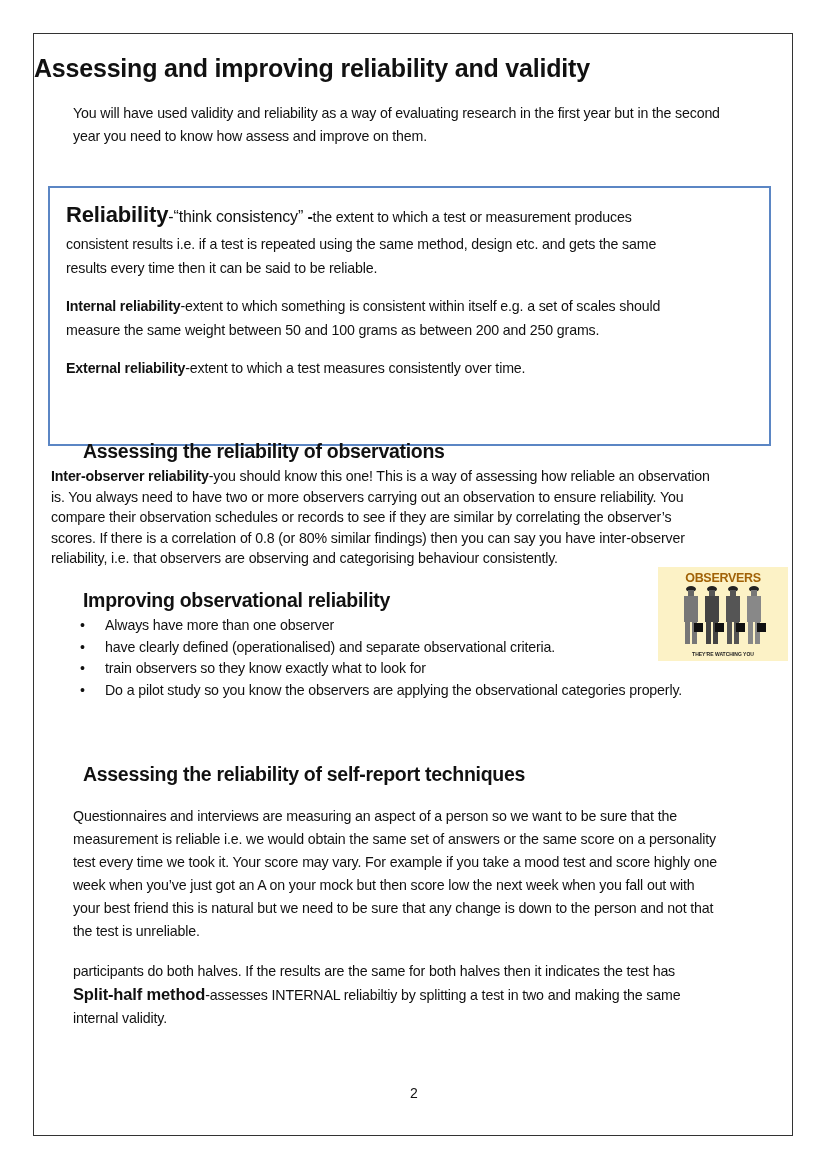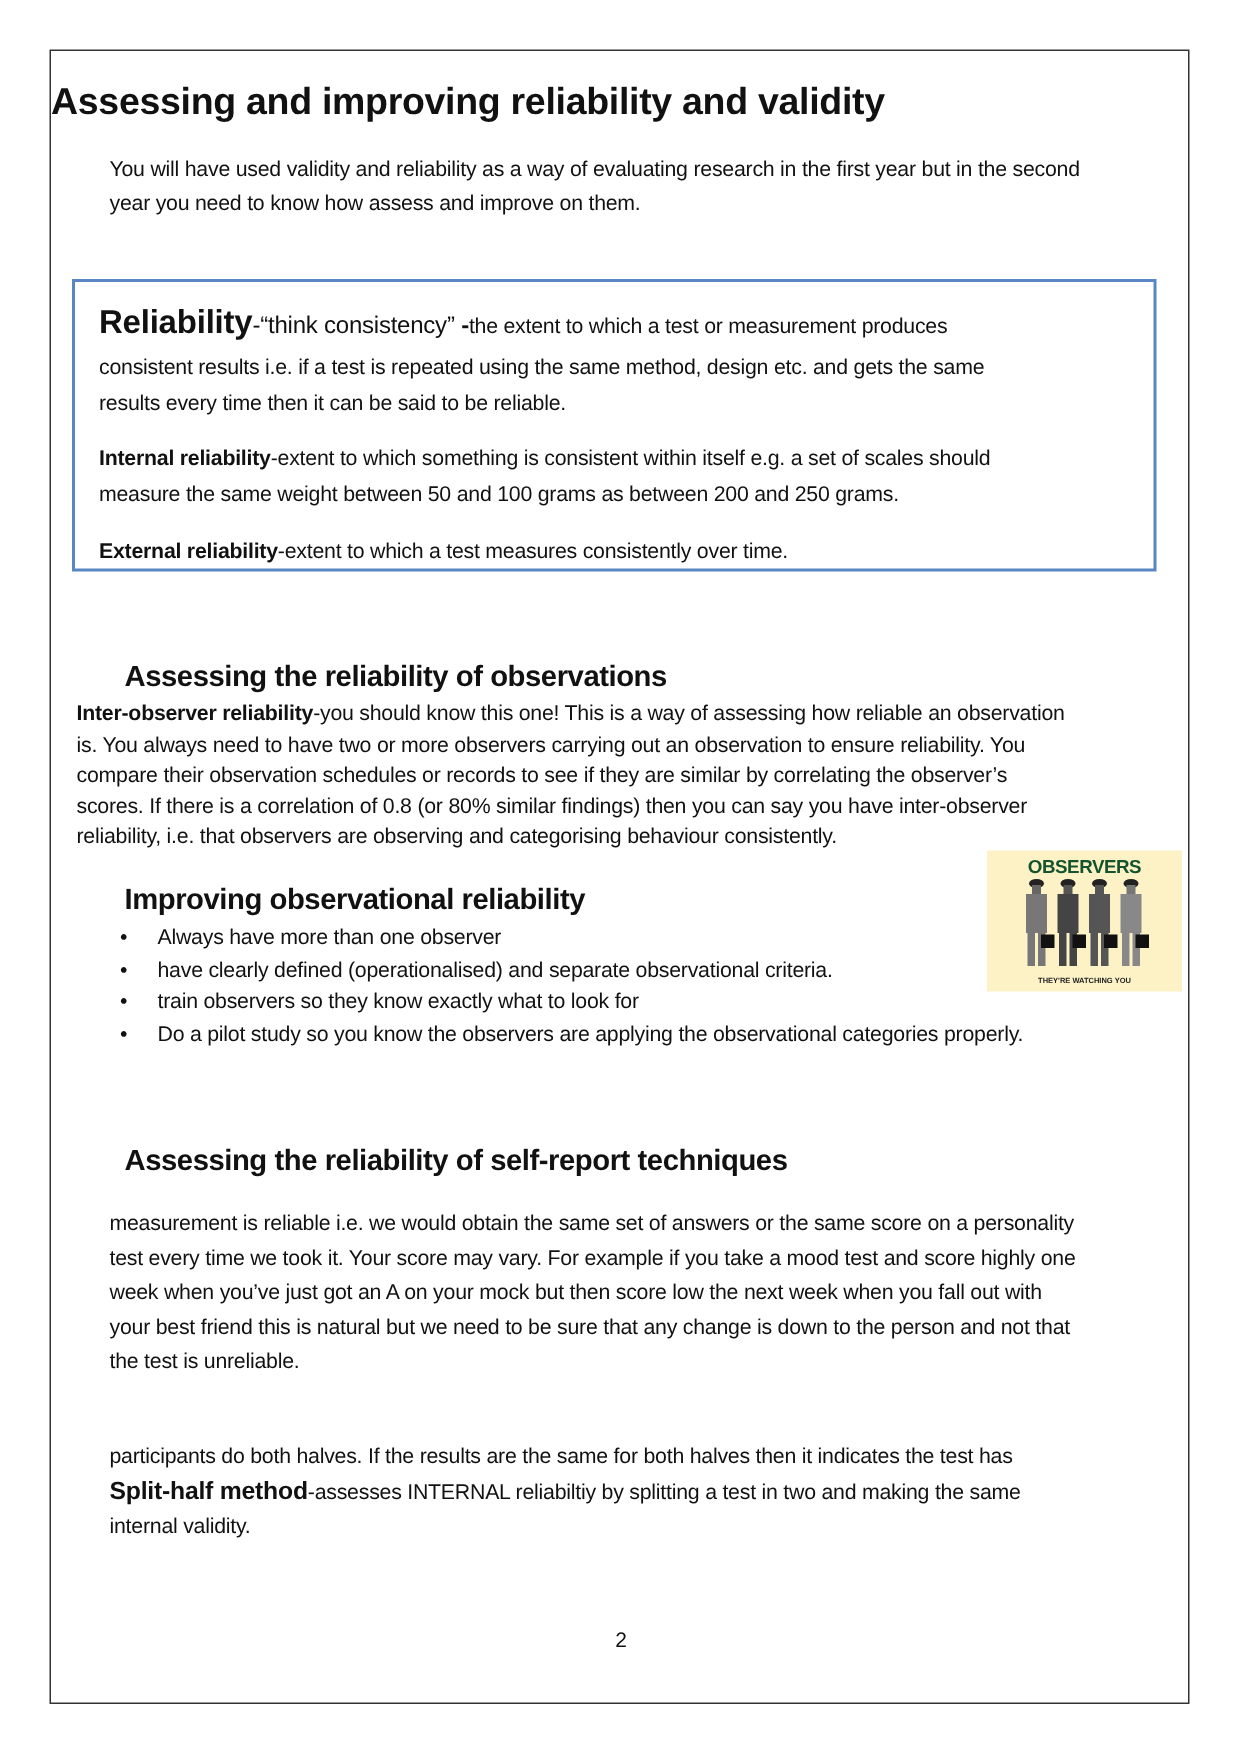--- a/index.html
+++ b/index.html
@@ -6,31 +6,31 @@
   body { width: 828px; height: 1171px; position: relative; overflow: hidden;
          font-family: "Liberation Sans", sans-serif; color: #111; }
   .page { position: absolute; left: 33px; top: 33px; width: 760px; height: 1103px;
           border: 1px solid #333; box-sizing: border-box; }
   .abs { position: absolute; }
   .title { left: 0; width: 760px; top: 20px; text-align: left; font-size: 25px;
            font-weight: bold; letter-spacing: -0.2px; }
   .para { font-size: 14.2px; line-height: 23px; letter-spacing: -0.15px; margin-left: 22px; }
   .tight { font-size: 14.2px; line-height: 20.5px; letter-spacing: -0.15px; }
   .h2 { font-size: 19.5px; font-weight: bold; letter-spacing: -0.3px; margin-left: 32px; }
-  .bluebox { left: 14px; top: 152px; width: 723px; height: 195px;
+  .bluebox { left: 14px; top: 152px; width: 723px; height: 260px;
              border: 2.5px solid #5b86c4; box-sizing: border-box; padding-left: 43px; }
   .rel-big { font-size: 22px; font-weight: bold; }
   .rel-mid { font-size: 16px; }
   b { font-weight: bold; }
   ul.bullets { margin: 0; padding: 0; list-style: none; }
   ul.bullets li { position: relative; padding-left: 54px; font-size: 14.2px; line-height: 21.5px; letter-spacing: -0.15px; }
   ul.bullets li .dot { position: absolute; left: 29px; top: 0; }
   .obs-img { left: 624px; top: 533px; width: 130px; height: 94px; background: #fcf2c6; }
   .obs-title { position: absolute; left: 0; width: 130px; top: 4px; text-align: center; font-size: 12.5px;
-               font-weight: bold; color: #14532d; letter-spacing: -0.3px; }
+               font-weight: bold; color: #a16207; letter-spacing: -0.3px; }
   .obs-foot { position: absolute; left: 0; width: 130px; bottom: 4px; text-align: center; font-size: 5px;
               font-weight: bold; color: #222; }
   .pagenum { left: 0; width: 760px; top: 1051px; text-align: center; font-size: 14px; }
 </style>
 </head>
 <body>
 
 <div class="page">
 
   <div class="abs title">Assessing and improving reliability and validity</div>
@@ -102,20 +102,21 @@
           <rect x="35" y="38" width="9" height="9" fill="#111"></rect>
           <rect x="56" y="38" width="9" height="9" fill="#111"></rect>
           <rect x="77" y="38" width="9" height="9" fill="#111"></rect>
       </g>
     </svg>
     <div class="obs-foot">THEY'RE WATCHING YOU</div>
   </div>
 
   <div class="abs h2" style="left:17px; top:729px;">Assessing the reliability of self-report techniques</div>
   <div class="abs para" style="left:17px; top:771px; width:735px;">
+    <div>Questionnaires and interviews are measuring an aspect of a person so we want to be sure that the</div>
     <div>measurement is reliable i.e. we would obtain the same set of answers or the same score on a personality</div>
     <div>test every time we took it. Your score may vary. For example if you take a mood test and score highly one</div>
     <div>week when you’ve just got an A on your mock but then score low the next week when you fall out with</div>
     <div>your best friend this is natural but we need to be sure that any change is down to the person and not that</div>
     <div>the test is unreliable.</div>
   </div>
 
   <div class="abs para" style="left:17px; top:926px; width:735px;">
     <div>participants do both halves. If the results are the same for both halves then it indicates the test has</div>
     <div><b style="font-size:16.5px;">Split-half method</b><span>-assesses INTERNAL reliabiltiy by splitting a test in two and making the same</span></div>

